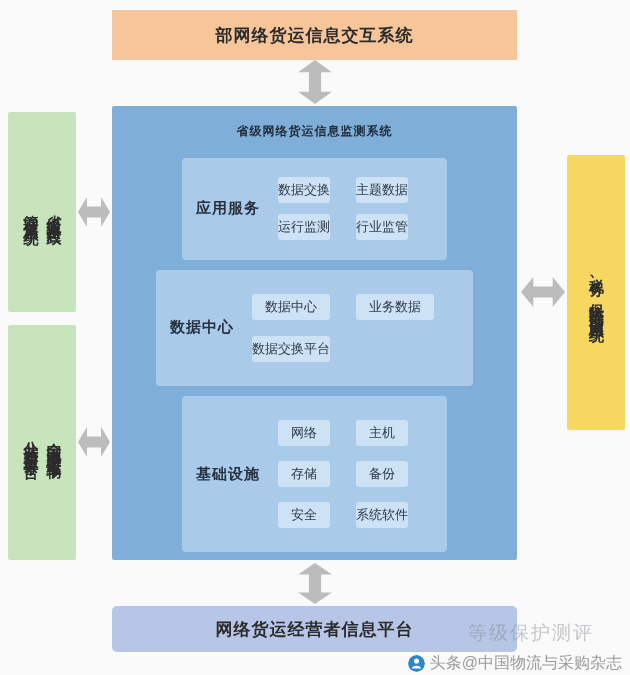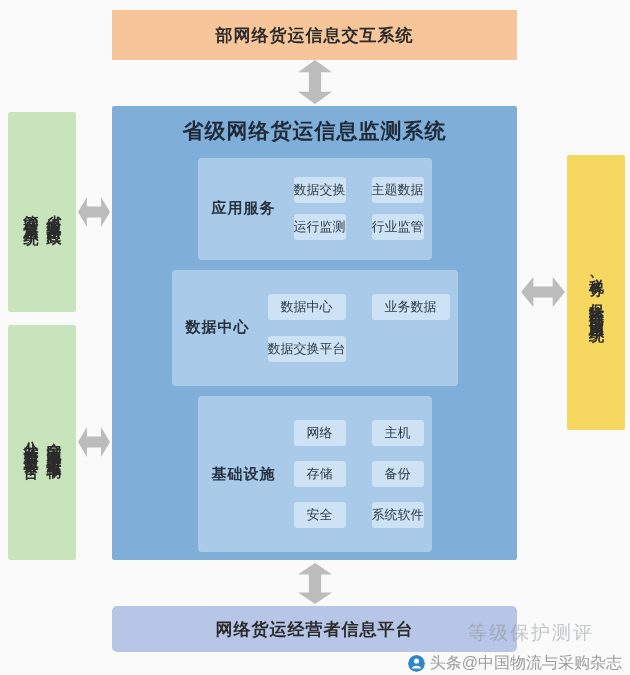--- a/index.html
+++ b/index.html
@@ -27,21 +27,21 @@
   }
   .center-box{
     left:112px;top:106px;width:405px;height:454px;
     background:#7fafd9;
     border-radius:2px;
     display:flex;flex-direction:column;
     padding:10px 12px 8px 12px;
   }
   .center-title{
     text-align:center;
-    font-size:21px;font-weight:bold;color:#1f2937;
+    font-size:12px;font-weight:bold;color:#1f2937;
     letter-spacing:1px;
     height:32px;line-height:30px;
     flex:0 0 auto;
   }
   .panel{
     background:#a9cbe9;
     border-radius:4px;
     display:flex;
     margin-top:10px;
     box-sizing:border-box;
@@ -54,21 +54,21 @@
     display:flex;align-items:center;justify-content:center;
     font-size:15px;font-weight:bold;color:#27313f;
     letter-spacing:1px;
   }
   .panel-grid{
     flex:1;
     display:grid;
     grid-template-columns:1fr 1fr;
     column-gap:26px;
     align-content:space-evenly;
-    padding:8px 8px 8px 4px;
+    padding:8px 39px 8px 4px;
   }
   .chip{
     background:#cde2f4;
     border-radius:3px;
     height:26px;line-height:26px;
     text-align:center;
     font-size:13px;color:#2e3a48;
     font-weight:normal;
   }
   .vbox{

